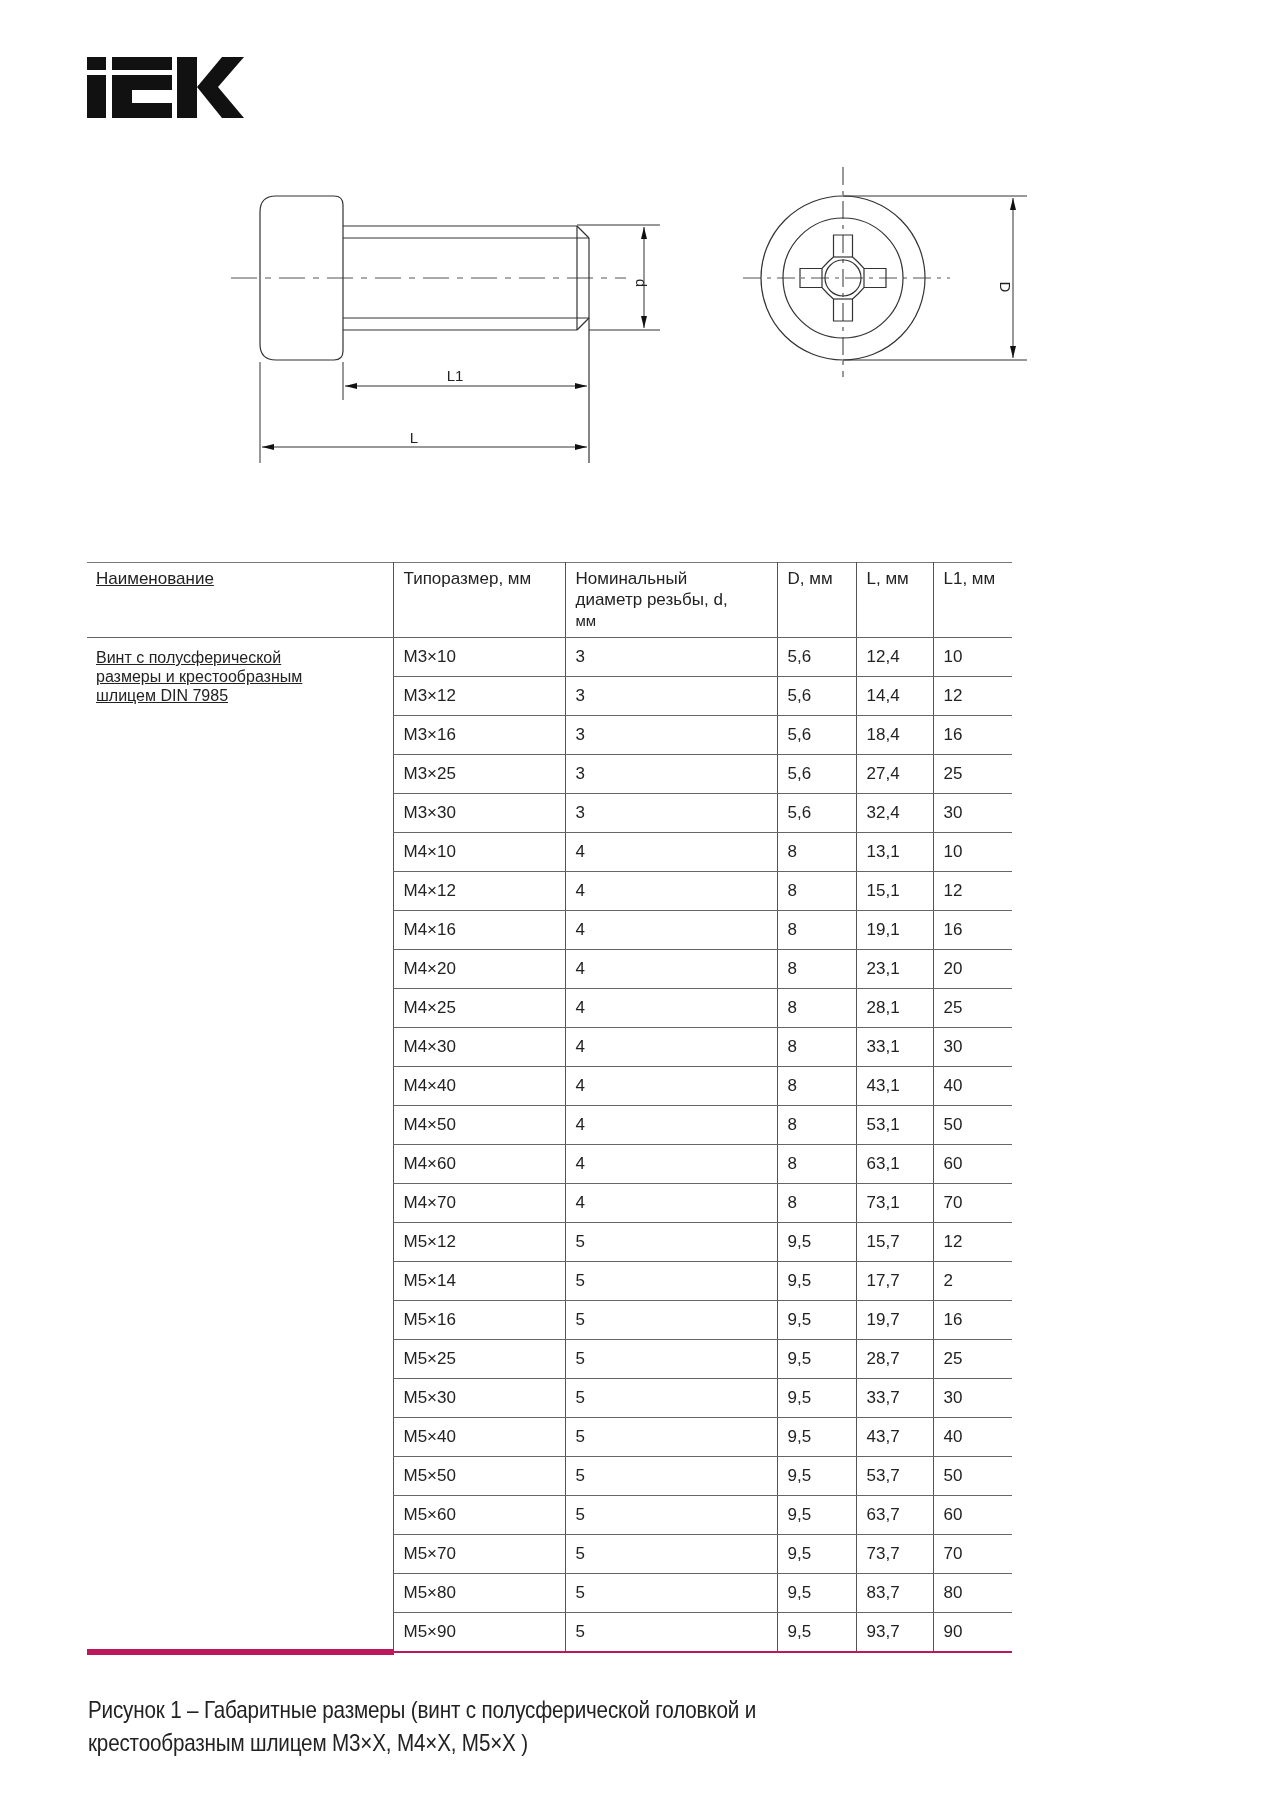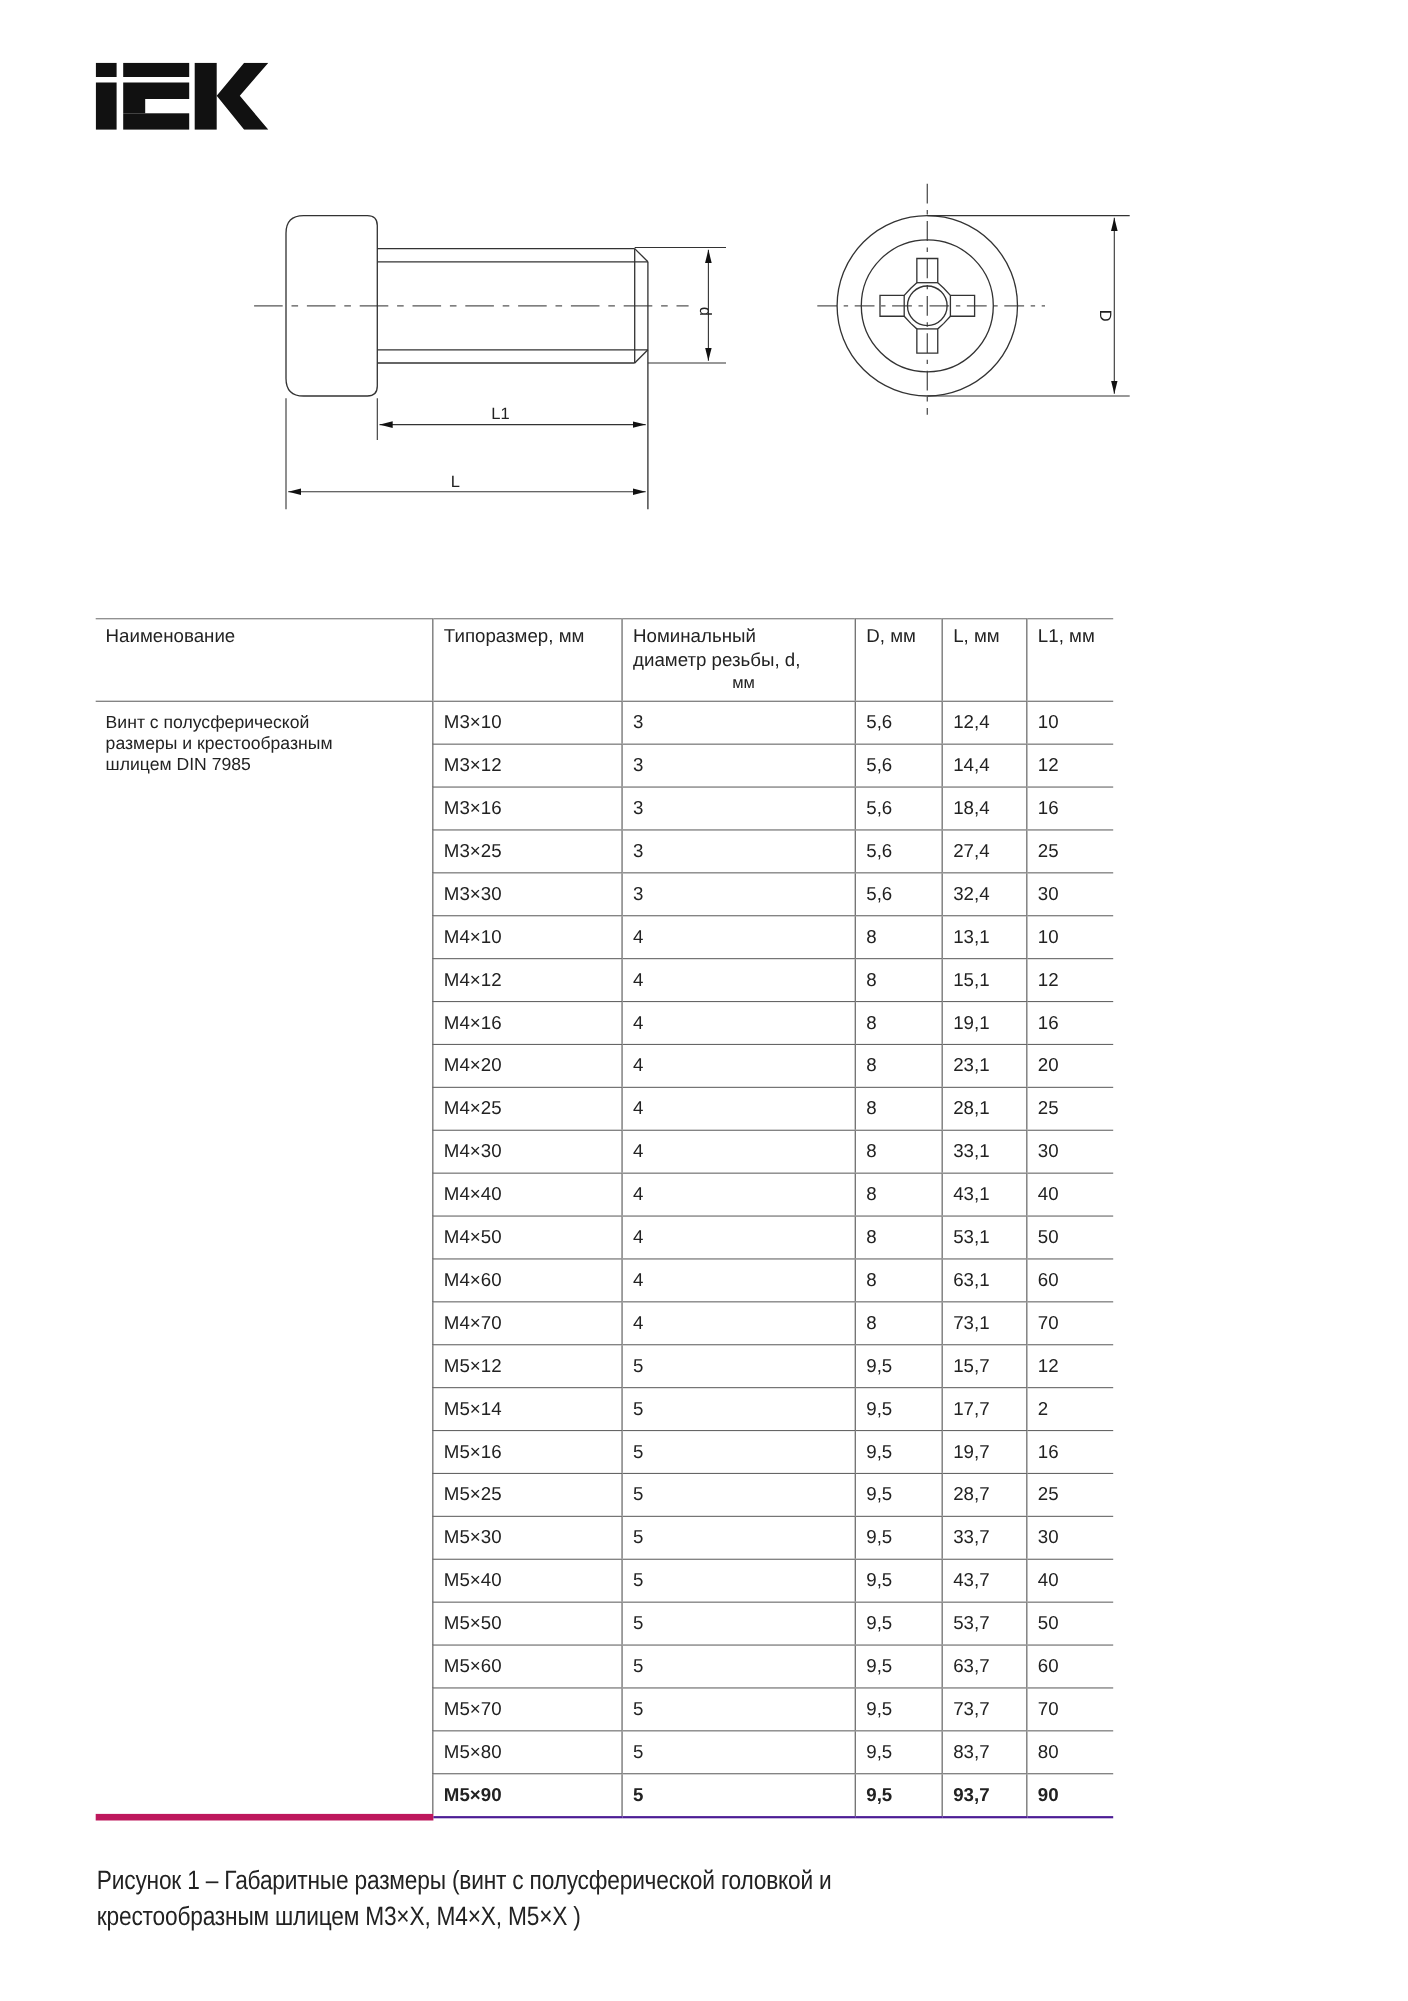--- a/index.html
+++ b/index.html
@@ -9,28 +9,28 @@
   .drawing { position: absolute; left: 0; top: 0; width: 1280px; height: 520px; }
   .drawing text { font-family: "Liberation Sans", "DejaVu Sans", sans-serif; fill: #222; }
 
   .spec-table { position: absolute; left: 87px; top: 562px; width: 925px;
                 border-collapse: collapse; table-layout: fixed; }
   .spec-table th, .spec-table td {
     font-weight: normal; text-align: left; vertical-align: top;
     font-size: 17px; color: #222; padding: 0 0 0 10px;
     border-left: 1px solid #555; border-bottom: 1px solid #666;
   }
-  .spec-table th:first-child, .spec-table td.name-cell { border-left: none; padding-left: 9px; }
+  .spec-table th:first-child, .spec-table td.name-cell { border-left: none; padding-left: 9px; text-decoration: underline; }
   .spec-table thead tr { border-top: 1.5px solid #777; }
   .spec-table thead th { height: 75px; padding-top: 5px; line-height: 21px; box-sizing: border-box; }
   .spec-table thead th.wrap { font-size: 17px; line-height: 21px; margin-top: 12px; }
-  .spec-table thead th .unit-line { font-size: 15px; text-align: center; }
+  .spec-table thead th .unit-line { font-size: 15px; }
   .spec-table tbody td { height: 38.6px; line-height: 38px; box-sizing: border-box; padding-top: 0; }
   .spec-table tbody td.name-cell { line-height: 19px; padding-top: 10px; font-size: 16px; border-bottom: 6px solid #be185d; }
-  .spec-table tbody tr:last-child td { border-bottom: 2px solid #4c1d95; font-weight: bold; }
+  .spec-table tbody tr:last-child td { border-bottom: 2px solid #be185d; }
 
   .caption { position: absolute; left: 88px; top: 1693px; width: 900px;
              font-size: 24px; line-height: 33px; color: #222;
              transform: scaleX(0.86); transform-origin: left top; letter-spacing: -0.2px; }
   .caption span { display: block; white-space: nowrap; }
 </style>
 </head>
 <body>
 
 <svg class="logo" viewBox="0 0 157 61" xmlns="http://www.w3.org/2000/svg">

